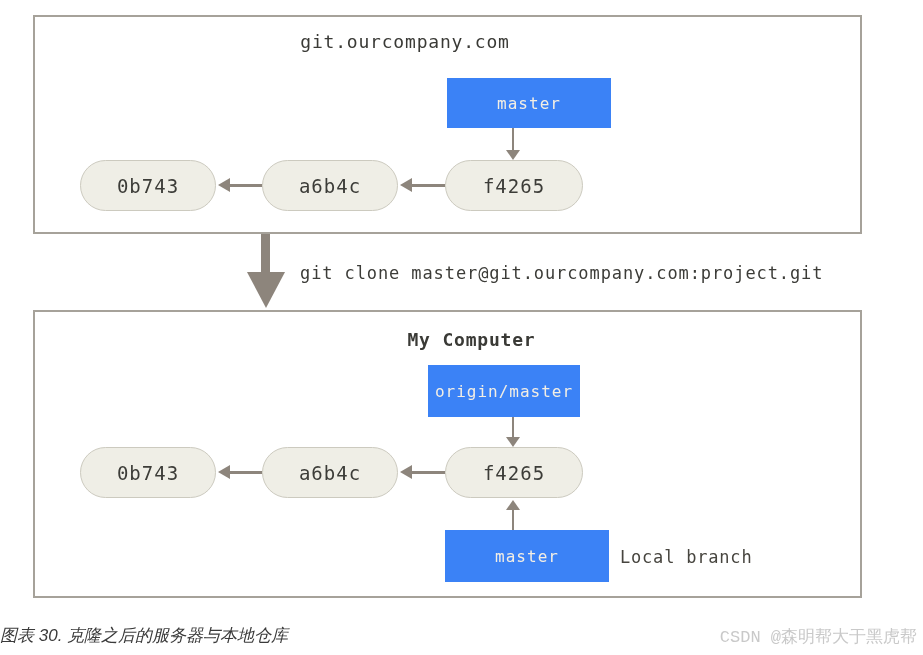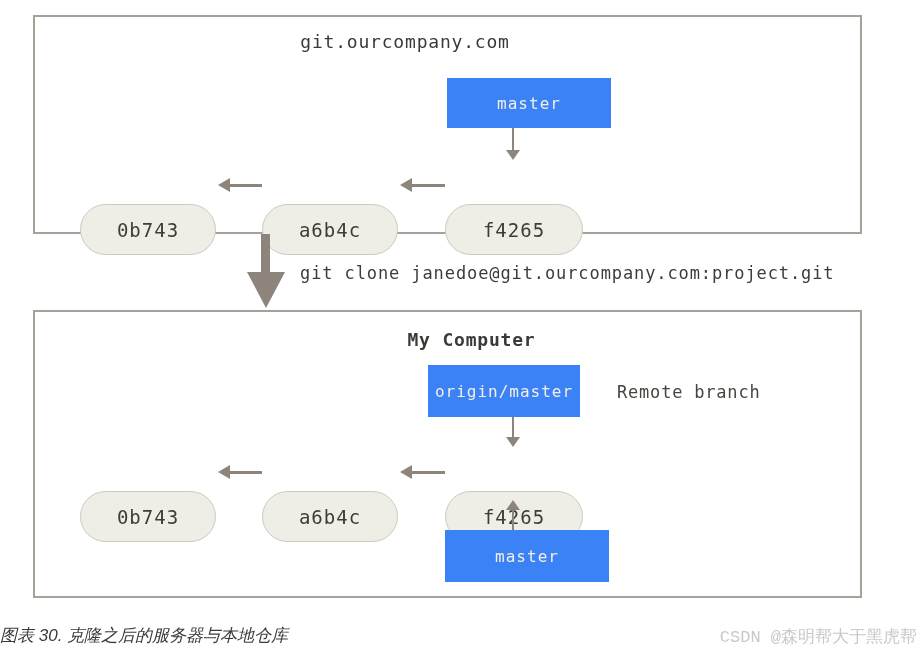--- a/index.html
+++ b/index.html
@@ -41,21 +41,20 @@
     height: 51px;
     background: #efeee6;
     border: 1.5px solid #cccabf;
     border-radius: 25.5px;
     display: flex;
     align-items: center;
     justify-content: center;
     font-size: 19px;
     letter-spacing: 1px;
     color: #3c3c38;
-    margin-top: 44px;
   }
   .h-line { position: absolute; height: 3px; background: #8d857c; }
   .v-line { position: absolute; width: 2px; background: #8d857c; }
   .tri-left {
     position: absolute; width: 0; height: 0;
     border-top: 7px solid transparent;
     border-bottom: 7px solid transparent;
     border-right: 12px solid #8d857c;
   }
   .tri-down {
@@ -133,30 +132,29 @@
     <span>f4265</span>
   </div>
 
   <div class="h-line" style="left:228px; top:184px; width:34px;"></div>
   <div class="tri-left" style="left:218px; top:178px;"></div>
   <div class="h-line" style="left:410px; top:184px; width:35px;"></div>
   <div class="tri-left" style="left:400px; top:178px;"></div>
 
   <div class="big-shaft" style="left:261px; top:234px; height:40px;"></div>
   <div class="big-head" style="left:247px; top:272px;"></div>
-  <div class="clone-cmd" style="left:300px; top:263px;">git clone janedoe@git.ourcompany.com:project.git</div>
+  <div class="clone-cmd" style="left:300px; top:263px;">git clone master@git.ourcompany.com:project.git</div>
 
   <div class="repo-box" style="left:33px; top:310px; width:829px; height:288px;"></div>
 
   <div class="box-title" style="left:25px; top:329px; width:893px;font-weight:bold;">My Computer</div>
 
   <div class="branch-box" style="left:428px; top:365px; width:152px; height:52px;">
     <span>origin/master</span>
   </div>
-  <div class="side-label" style="left:617px; top:382px;">Remote branch</div>
 
   <div class="v-line" style="left:512px; top:417px; height:21px;"></div>
   <div class="tri-down" style="left:506px; top:437px;"></div>
 
   <div class="commit-pill" style="left:80px; top:447px; width:136px;">
     <span>0b743</span>
   </div>
   <div class="commit-pill" style="left:262px; top:447px; width:136px;">
     <span>a6b4c</span>
   </div>
@@ -168,17 +166,18 @@
   <div class="tri-left" style="left:218px; top:465px;"></div>
   <div class="h-line" style="left:410px; top:471px; width:35px;"></div>
   <div class="tri-left" style="left:400px; top:465px;"></div>
 
   <div class="tri-up" style="left:506px; top:500px;"></div>
   <div class="v-line" style="left:512px; top:509px; height:21px;"></div>
 
   <div class="branch-box" style="left:445px; top:530px; width:164px; height:52px;">
     <span>master</span>
   </div>
+  <div class="side-label" style="left:620px; top:547px;">Local branch</div>
 
   <div class="caption" style="left:0; top:624px;">图表 30. 克隆之后的服务器与本地仓库</div>
   <div class="watermark" style="right:6px; top:625px;font-family:Liberation Mono, monospace;">CSDN @森明帮大于黑虎帮</div>
 
 </div>
 
 </body></html>

